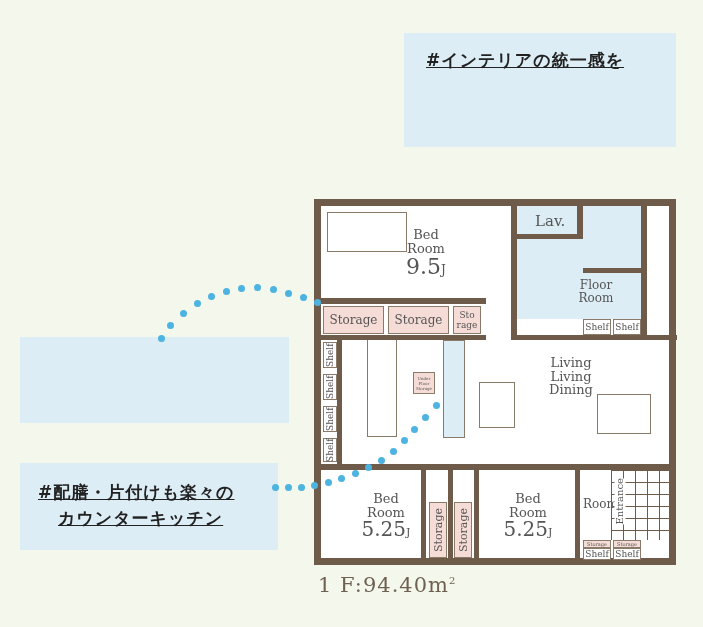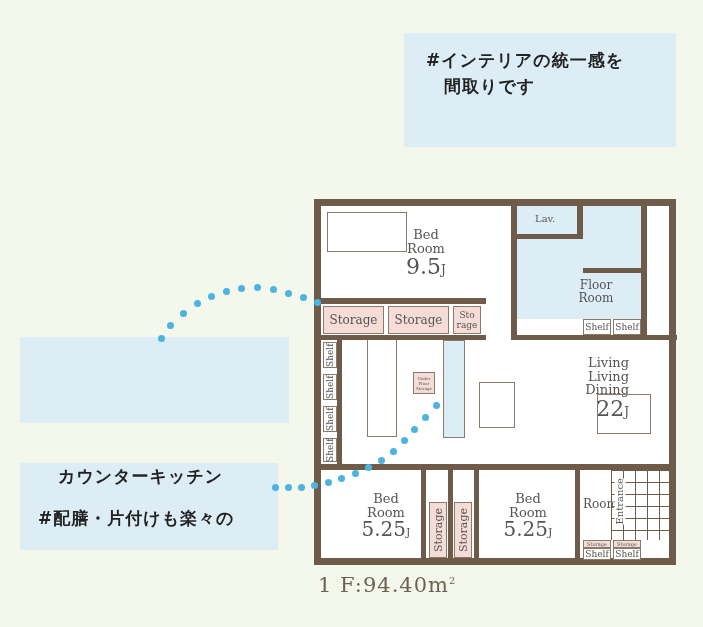--- a/index.html
+++ b/index.html
@@ -1,45 +1,44 @@
 <!DOCTYPE html>
 <html><head>
 <meta charset="utf-8">
 <style>
   html,body{margin:0;padding:0;}
   body{width:703px;height:627px;background:#f4f8ec;position:relative;overflow:hidden;font-family:"DejaVu Sans",sans-serif;}
   .callout{position:absolute;background:#dcedf5;color:#222;font-size:17px;line-height:26px;font-weight:bold;letter-spacing:1px;}
-  .callout .line{display:block;white-space:nowrap;}
+  .callout .line{display:block;white-space:nowrap;text-decoration:underline;}
   .plan{position:absolute;left:314px;top:199px;width:362px;height:366px;background:#fff;border:7px solid #6e5b4a;box-sizing:border-box;}
   .room{position:absolute;box-sizing:border-box;}
   .wall{position:absolute;background:#6e5b4a;}
   .label{position:absolute;font-family:"DejaVu Serif",serif;color:#555;text-align:center;line-height:1.05;}
   .storage{position:absolute;background:#f6dcd6;border:1px solid #8a7a6a;box-sizing:border-box;font-family:"DejaVu Serif",serif;color:#555;display:flex;align-items:center;justify-content:center;text-align:center;}
   .shelf{position:absolute;background:#fff;border:1px solid #8a7a6a;box-sizing:border-box;font-family:"DejaVu Serif",serif;color:#555;display:flex;align-items:center;justify-content:center;font-size:9px;}
   .vert{writing-mode:vertical-rl;transform:rotate(180deg);}
   .blue{background:#dcedf5;}
   .dot{position:absolute;width:7px;height:7px;border-radius:50%;background:#4db3e0;}
   .area{position:absolute;left:318px;top:573px;font-family:"DejaVu Serif",serif;font-size:21px;color:#6e6152;letter-spacing:1px;}
   .area sup{font-size:10px;}
   .tile{background-image:linear-gradient(#6e5b4a 1px,transparent 1px),linear-gradient(90deg,#6e5b4a 1px,transparent 1px);background-size:12px 12px;}
 </style>
 </head>
 <body>
 
 <div class="callout" style="left:404px;top:33px;width:272px;height:114px;">
   <span class="line" style="padding:14px 0 0 22px;">#インテリアの統一感を</span>
-  <span class="line" style="padding-left:40px;">間取りです</span>
 </div>
 
 <div class="callout" style="left:20px;top:337px;width:269px;height:86px;">
 </div>
 
 <div class="callout" style="left:20px;top:463px;width:258px;height:87px;">
+  <span class="line" style="padding:16px 0 0 18px;">#配膳・片付けも楽々の</span>
   <span class="line" style="padding-left:38px;">カウンターキッチン</span>
-  <span class="line" style="padding:16px 0 0 18px;">#配膳・片付けも楽々の</span>
 </div>
 
 <div class="plan">
 
   <div class="room" style="left:0;top:0;width:190px;height:92px;">
     <div style="position:absolute;left:6px;top:6px;width:78px;height:38px;border:1px solid #8a7a6a;"></div>
     <div class="label" style="left:70px;top:22px;width:70px;font-size:13px;">
       <div>Bed</div>
       <div>Room</div>
       <div style="font-size:22px;"><span>9.5</span><span style="font-size:12px;">J</span></div>
@@ -49,21 +48,21 @@
   <div class="storage" style="left:2px;top:100px;width:61px;height:28px;font-size:12px;">Storage</div>
   <div class="storage" style="left:67px;top:100px;width:61px;height:28px;font-size:12px;">Storage</div>
   <div class="storage" style="left:132px;top:100px;width:28px;height:28px;font-size:9px;flex-direction:column;">
     <span>Sto</span>
     <span>rage</span>
   </div>
   <div class="wall" style="left:0;top:129px;width:165px;height:5px;"></div>
   <div class="wall" style="left:190px;top:0;width:6px;height:134px;"></div>
 
   <div class="room blue" style="left:196px;top:0;width:60px;height:28px;">
-    <span class="label" style="left:18px;top:8px;font-size:10px;">Lav.</span>
+    <span class="label" style="left:18px;top:8px;font-size:15px;">Lav.</span>
   </div>
   <div class="room blue" style="left:262px;top:0;width:58px;height:62px;">
     <span class="label" style="left:14px;top:36px;font-size:13px;">U B</span>
   </div>
   <div class="wall" style="left:256px;top:0;width:6px;height:64px;"></div>
   <div class="wall" style="left:196px;top:28px;width:60px;height:5px;"></div>
   <div class="room blue" style="left:196px;top:33px;width:124px;height:80px;">
     <div class="label" style="left:44px;top:40px;width:70px;font-size:12px;">
       <div>Floor</div>
       <div>Room</div>
@@ -78,25 +77,24 @@
   <div class="shelf vert" style="left:2px;top:136px;width:14px;height:26px;">Shelf</div>
   <div class="shelf vert" style="left:2px;top:168px;width:14px;height:26px;">Shelf</div>
   <div class="shelf vert" style="left:2px;top:200px;width:14px;height:26px;">Shelf</div>
   <div class="shelf vert" style="left:2px;top:232px;width:14px;height:24px;">Shelf</div>
   <div class="wall" style="left:16px;top:134px;width:5px;height:124px;"></div>
 
   <div class="blue" style="position:absolute;left:122px;top:134px;width:20px;height:96px;border:1px solid #8a7a6a;"></div>
   <div class="storage" style="left:92px;top:166px;width:22px;height:22px;font-size:4px;">Under Floor Storage</div>
   <div style="position:absolute;left:46px;top:134px;width:28px;height:96px;border:1px solid #8a7a6a;border-top:none;"></div>
 
-  <div class="label" style="left:228px;top:150px;width:80px;font-size:13px;text-align:right;">
+  <div class="label" style="left:210px;top:150px;width:80px;font-size:13px;">
     <div>Living</div>
     <div>Living</div>
     <div>Dining</div>
-    <div style="font-size:22px;"><span>22</span><span style="font-size:12px;">J</span></div>
   </div>
   <div style="position:absolute;left:158px;top:176px;width:34px;height:44px;border:1px solid #8a7a6a;"></div>
   <div style="position:absolute;left:276px;top:188px;width:52px;height:38px;border:1px solid #8a7a6a;"></div>
 
   <div class="wall" style="left:0;top:258px;width:355px;height:6px;"></div>
 
   <div class="label" style="left:30px;top:286px;width:70px;font-size:13px;">
     <div>Bed</div>
     <div>Room</div>
     <div style="font-size:20px;"><span>5.25</span><span style="font-size:11px;">J</span></div>

